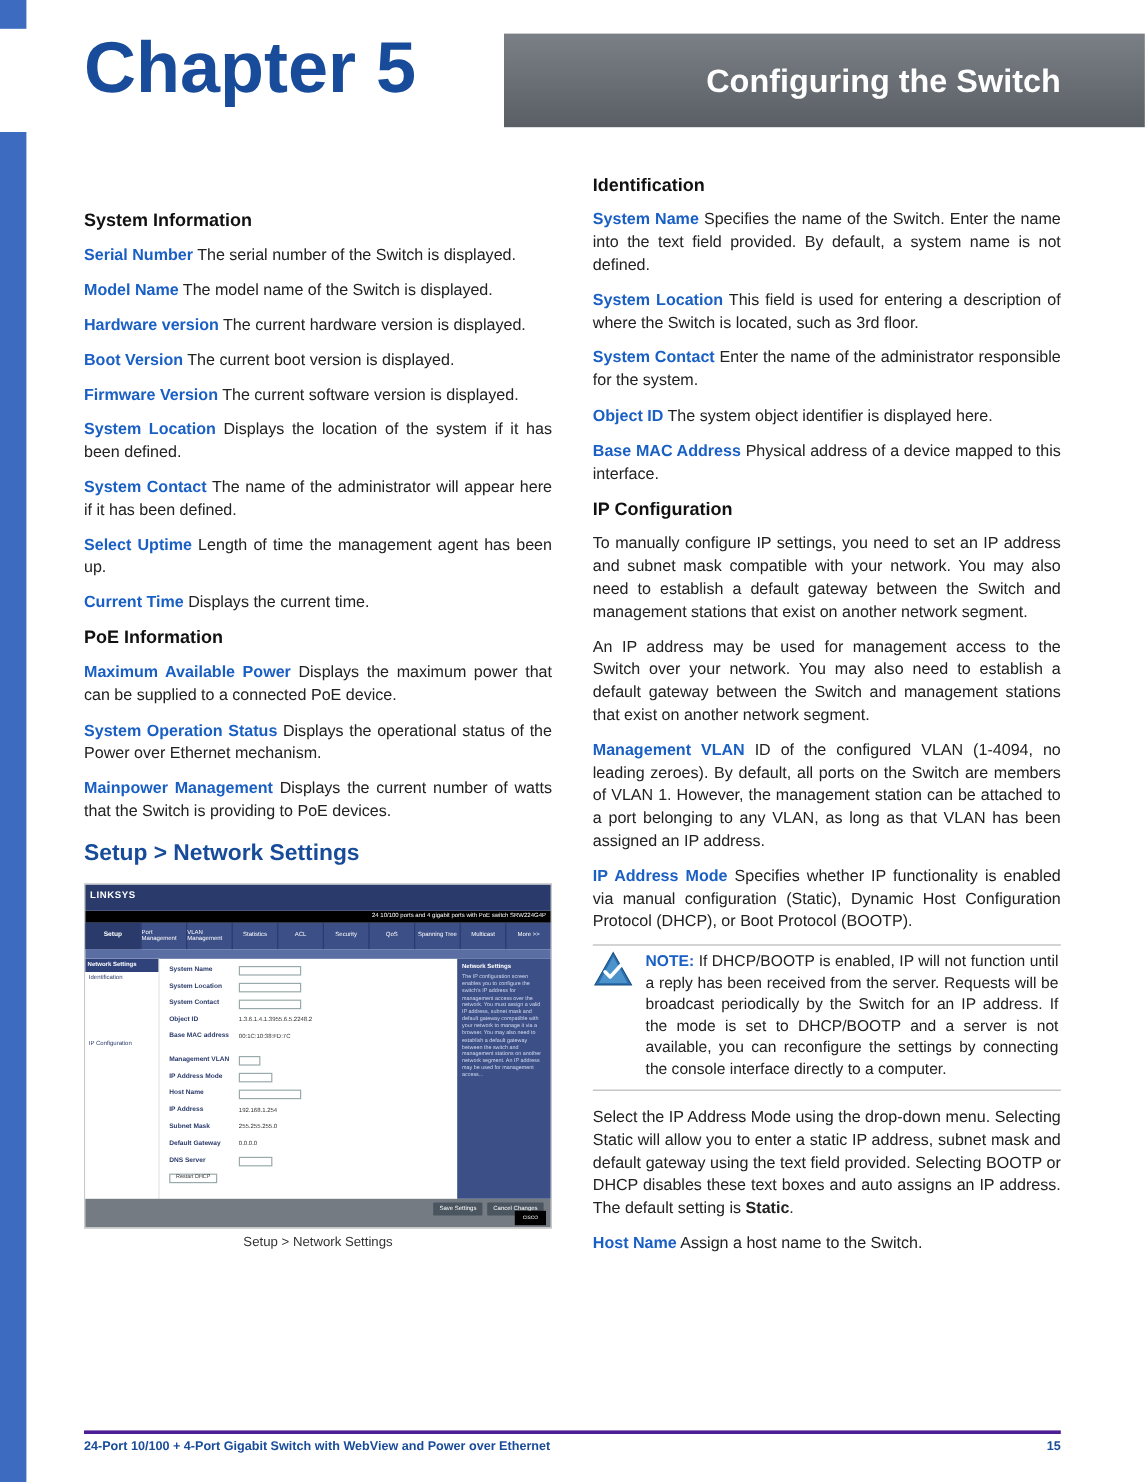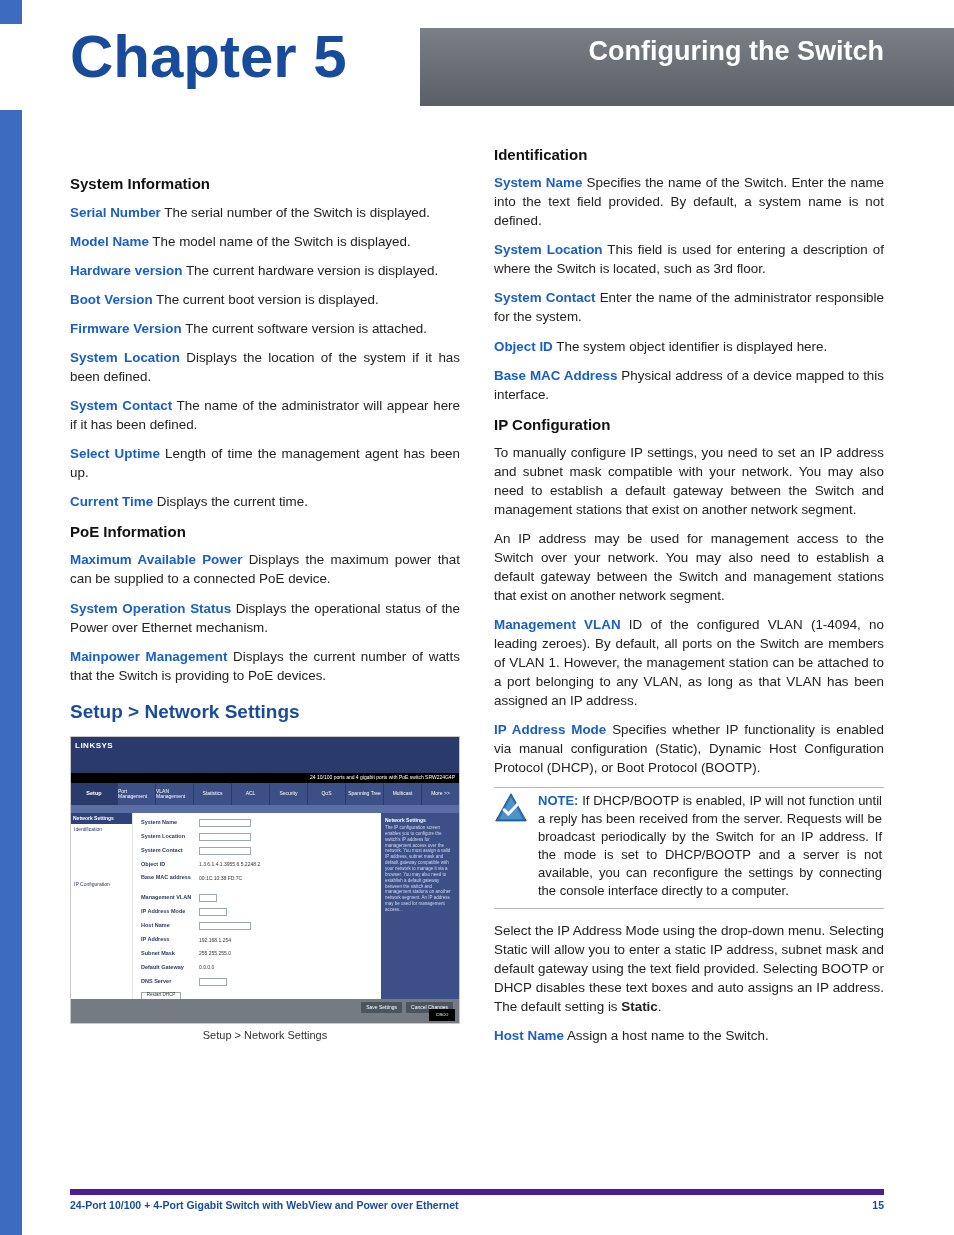--- a/index.html
+++ b/index.html
@@ -40,21 +40,21 @@
   }
   .hdr .chap {
     position:absolute;
     left:0; top:-6px;
     font-size:60px;
     font-weight:700;
     color:#184c9a;
   }
   .hdr .cfg {
     position:absolute;
-    right:0; top:8px;
+    right:0; top:25px;
     font-size:27px;
     font-weight:700;
     color:#fff;
   }
   .bluebar {
     position:absolute;
     left:0; top:0;
     width:22px;
     height:1235px;
     background:#3d6bbf;
@@ -98,21 +98,21 @@
     width: 100%;
     height: 288px;
     background:#fff;
     border:1px solid #c9c9c9;
     position:relative;
     font-size:5.5px;
     color:#ddd;
     overflow:hidden;
     margin-top:6px;
   }
-  .figure .topbar { background:#2a3b6b; height:36px; position:relative; }
+  .figure .topbar { background:#2a3b6b; height:22px; position:relative; }
   .figure .topbar .brand { position:absolute; left:4px; top:3px; color:#fff; font-size:8px; font-weight:700; letter-spacing:0.5px;}
   .figure .blackstrip { background:#000; height:10px; color:#fff; text-align:right; padding:1px 4px; font-size:5px;}
   .figure .tabs { background:#3c4f87; height:22px; display:flex; color:#fff; font-size:5.5px;}
   .figure .tabs .setup { background:#2a3b6b; width:46px; display:flex; align-items:center; justify-content:center; font-weight:700;}
   .figure .tabs .t { flex:1; display:flex; align-items:center; justify-content:center; border-left:1px solid #2a3b6b; font-size:5px; line-height:1;}
   .figure .subtabs { background:#5b6ea3; height:8px;}
   .figure .bodyarea { display:flex; height:200px;}
   .figure .leftnav { width:62px; background:#fff; border-right:1px solid #e4e4e4;}
   .figure .leftnav .hd { background:#30427a; color:#fff; font-size:5px; padding:2px; font-weight:700;}
   .figure .leftnav .it { color:#2a3b6b; font-size:5px; padding:2px 3px;}
@@ -141,21 +141,21 @@
     position:relative;
   }
   .note-icon svg { width:34px; height:34px; }
   .note-text { flex:1; font-size:13px; line-height:1.38; text-align:justify;}
   .note-text .nlabel { font-weight:700; color:#1a5fc4; }
 
   .page-footer {
     position:absolute;
     left:70px; right:70px;
     bottom:24px;
-    border-top:6px solid #4c1d95;
+    border-top:3px solid #4c1d95;
     padding-top:4px;
     display:flex;
     justify-content:space-between;
     font-size:10.5px;
     color:#184c9a;
   }
   .page-footer .prod { font-weight:700; }
   .page-footer .pg { font-weight:700; }
 </style>
 </head>
@@ -174,21 +174,21 @@
 
   <div class="columns">
 
     <div class="col">
       <h3 class="sub">System Information</h3>
 
       <p><span class="term">Serial Number</span>  <span>The serial number of the Switch is displayed.</span></p>
       <p><span class="term">Model Name</span>  <span>The model name of the Switch is displayed.</span></p>
       <p><span class="term">Hardware version</span>  <span>The current hardware version is displayed.</span></p>
       <p><span class="term">Boot Version</span>  <span>The current boot version is displayed.</span></p>
-      <p><span class="term">Firmware Version</span>  <span>The current software version is attached.</span></p>
+      <p><span class="term">Firmware Version</span>  <span>The current software version is displayed.</span></p>
       <p><span class="term">System Location</span>  <span>Displays the location of the system if it has been defined.</span></p>
       <p><span class="term">System Contact</span>  <span>The name of the administrator will appear here if it has been defined.</span></p>
       <p><span class="term">Select Uptime</span>  <span>Length of time the management agent has been up.</span></p>
       <p><span class="term">Current Time</span>  <span>Displays the current time.</span></p>
 
       <h3 class="sub">PoE Information</h3>
       <p><span class="term">Maximum Available Power</span>  <span>Displays the maximum power that can be supplied to a connected PoE device.</span></p>
       <p><span class="term">System Operation Status</span>  <span>Displays the operational status of the Power over Ethernet mechanism.</span></p>
       <p><span class="term">Mainpower Management</span>  <span>Displays the current number of watts that the Switch is providing to PoE devices.</span></p>
 

